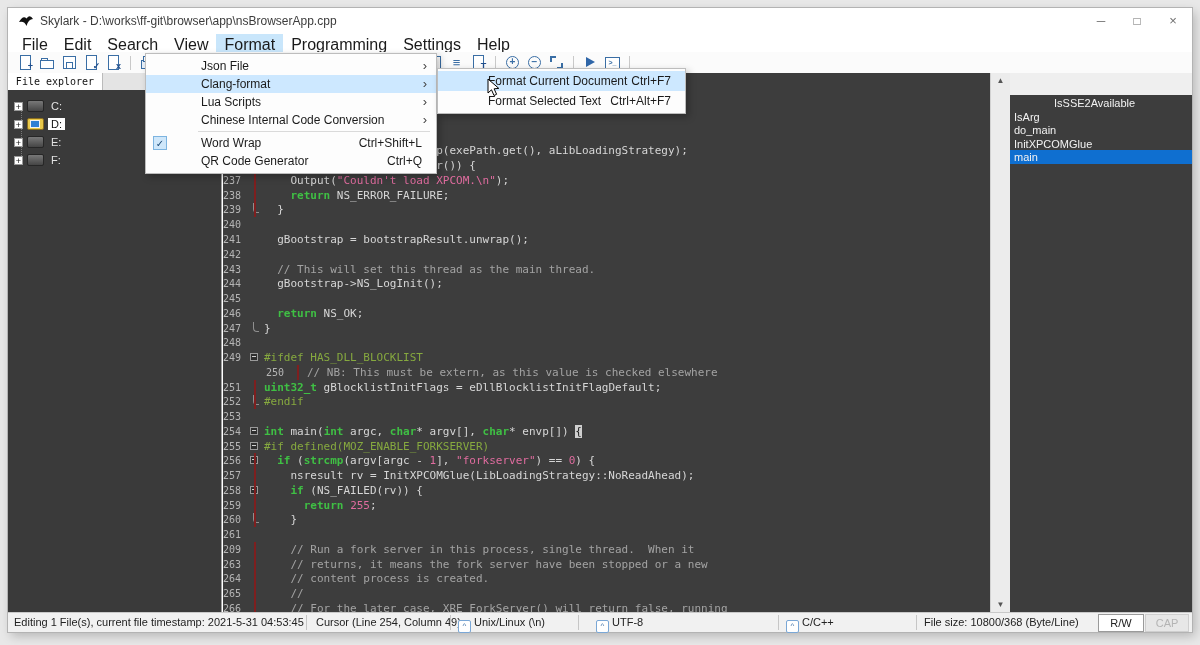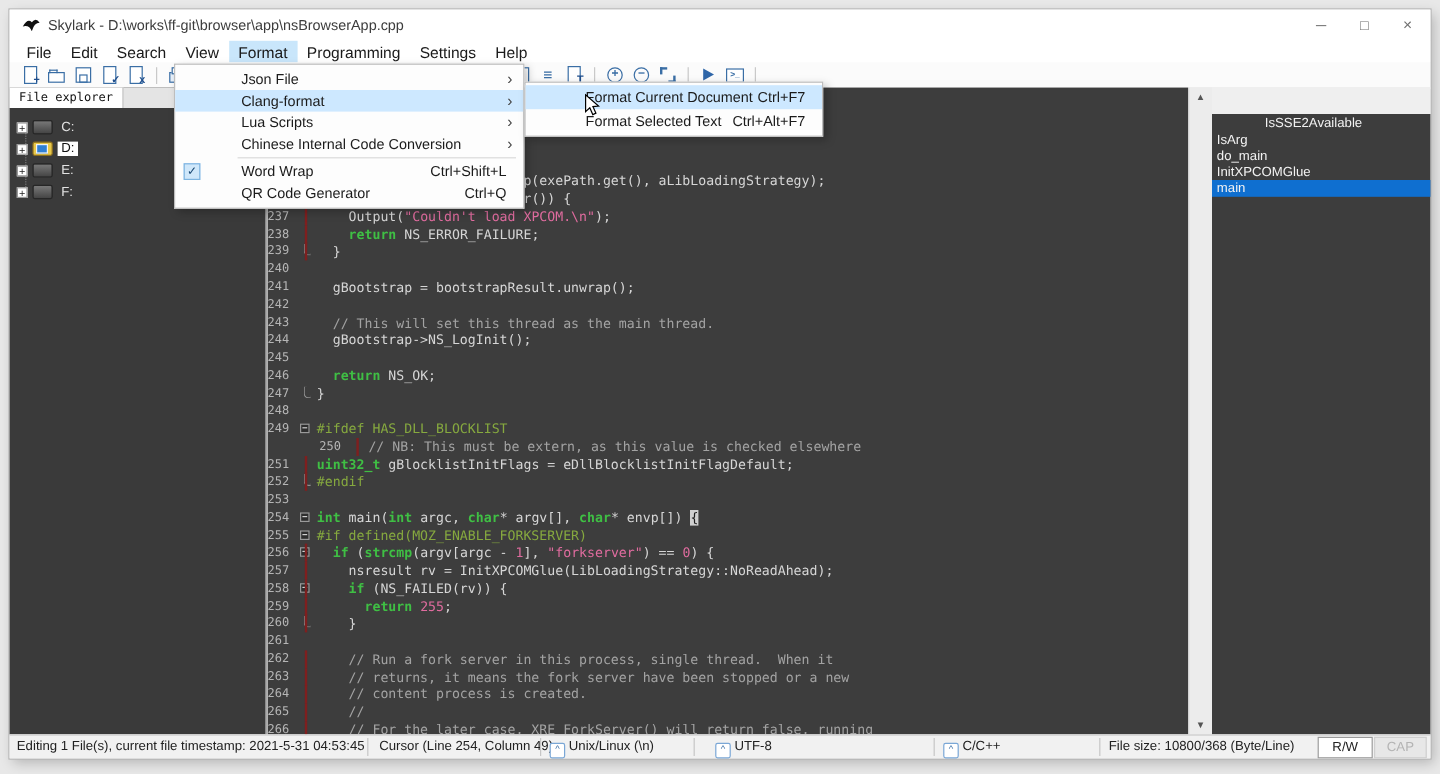--- a/index.html
+++ b/index.html
@@ -7,21 +7,21 @@
   .window{position:absolute;left:8px;top:8px;width:1184px;height:624px;background:#fff;box-shadow:0 0 0 1px #b3b3b3,3px 4px 10px rgba(0,0,0,.22)}
 
   
   .titlebar{position:absolute;left:0;top:0;right:0;height:26px;background:#fff}
   .logo{position:absolute;left:10px;top:6px;width:16px;height:14px}
   .title{position:absolute;left:32px;top:6px;font-size:12px;color:#3c3c3c;white-space:nowrap}
   .winctl{position:absolute;top:0;height:26px;width:34px;text-align:center;line-height:26px;font-size:12px;color:#6f6f6f}
   .ctl-min{right:74px}.ctl-max{right:38px}.ctl-close{right:2px;font-size:13px}
 
   
-  .menubar{position:absolute;top:26px;left:0;right:0;height:18px;background:#fff;font-size:13px;padding-left:6px;white-space:nowrap}
+  .menubar{position:absolute;top:26px;left:0;right:0;height:18px;background:#fff;font-size:16px;padding-left:6px;white-space:nowrap}
   .mb-item{display:inline-block;padding:2px 8px;color:#1a1a1a;height:14px}
   .mb-item.active{background:#c9e6fb}
 
   
   .toolbar{position:absolute;top:44px;left:0;right:0;height:21px;background:#fbfbfb;border-bottom:1px solid #dcdcdc}
   .tb-group{position:absolute;top:2px;height:17px;display:flex;align-items:center;gap:7px}
   .tb-left{left:10px}.tb-right{left:397px}
   .tb-sep{width:1px;height:14px;background:#c9c9c9;margin:0 2px}
   .tbi{position:relative;width:15px;height:15px;color:#3a6ea5;display:inline-block}
   .tbi .g{position:absolute;left:0;top:0;width:15px;text-align:center;line-height:15px;font-size:11px;font-weight:bold}
@@ -239,21 +239,21 @@
       <div class="cline" style="top: 321.36px;"><span class="ln">252</span><span class="fend"></span><span class="chg"></span><span class="codetext"><span class="p">#endif</span></span></div>
       <div class="cline" style="top: 336.12px;"><span class="ln">253</span><span class="codetext"></span></div>
       <div class="cline" style="top: 350.88px;"><span class="ln">254</span><span class="fold"></span><span class="codetext"><span class="k">int</span><span class="d"> main(</span><span class="k">int</span><span class="d"> argc, </span><span class="k">char</span><span class="d">* argv[], </span><span class="k">char</span><span class="d">* envp[]) </span><span class="cur">{</span></span></div>
       <div class="cline" style="top: 365.64px;"><span class="ln">255</span><span class="fold"></span><span class="codetext"><span class="p">#if defined(MOZ_ENABLE_FORKSERVER)</span></span></div>
       <div class="cline" style="top: 380.4px;"><span class="ln">256</span><span class="fold"></span><span class="chg"></span><span class="codetext"><span class="d">  </span><span class="k">if</span><span class="d"> (</span><span class="k">strcmp</span><span class="d">(argv[argc - </span><span class="n">1</span><span class="d">], </span><span class="s">"forkserver"</span><span class="d">) == </span><span class="n">0</span><span class="d">) {</span></span></div>
       <div class="cline" style="top: 395.16px;"><span class="ln">257</span><span class="chg"></span><span class="codetext"><span class="d">    nsresult rv = InitXPCOMGlue(LibLoadingStrategy::NoReadAhead);</span></span></div>
       <div class="cline" style="top: 409.92px;"><span class="ln">258</span><span class="fold"></span><span class="chg"></span><span class="codetext"><span class="d">    </span><span class="k">if</span><span class="d"> (NS_FAILED(rv)) {</span></span></div>
       <div class="cline" style="top: 424.68px;"><span class="ln">259</span><span class="chg"></span><span class="codetext"><span class="d">      </span><span class="k">return</span><span class="d"> </span><span class="n">255</span><span class="d">;</span></span></div>
       <div class="cline" style="top: 439.44px;"><span class="ln">260</span><span class="fend"></span><span class="chg"></span><span class="codetext"><span class="d">    }</span></span></div>
       <div class="cline" style="top: 454.2px;"><span class="ln">261</span><span class="codetext"></span></div>
-      <div class="cline" style="top: 468.96px;"><span class="ln">262</span><span class="chg"></span><span class="codetext"><span class="c">    // Run a fork server in this process, single thread.  When it</span></span></div>
+      <div class="cline" style="top: 468.96px;"><span class="ln">209</span><span class="chg"></span><span class="codetext"><span class="c">    // Run a fork server in this process, single thread.  When it</span></span></div>
       <div class="cline" style="top: 483.72px;"><span class="ln">263</span><span class="chg"></span><span class="codetext"><span class="c">    // returns, it means the fork server have been stopped or a new</span></span></div>
       <div class="cline" style="top: 498.48px;"><span class="ln">264</span><span class="chg"></span><span class="codetext"><span class="c">    // content process is created.</span></span></div>
       <div class="cline" style="top: 513.24px;"><span class="ln">265</span><span class="chg"></span><span class="codetext"><span class="c">    //</span></span></div>
       <div class="cline" style="top: 528px;"><span class="ln">266</span><span class="chg"></span><span class="codetext"><span class="c">    // For the later case, XRE_ForkServer() will return false, running</span></span></div>
     </div>
 
   <div class="vscroll">
     <div class="sarrow up">▲</div>
     <div class="sarrow down">▼</div>
   </div>

